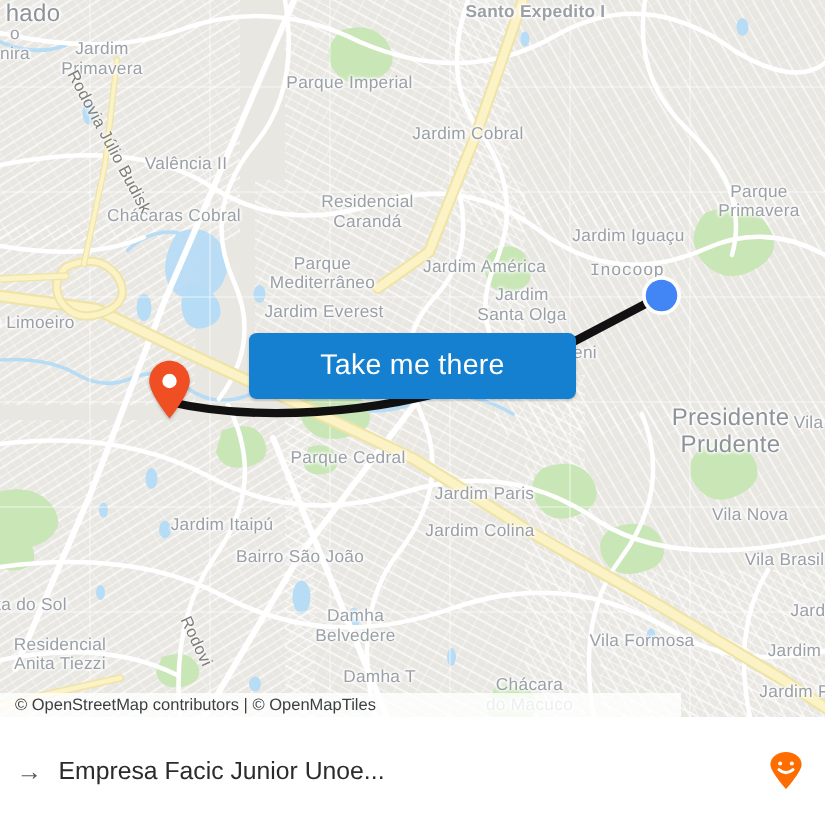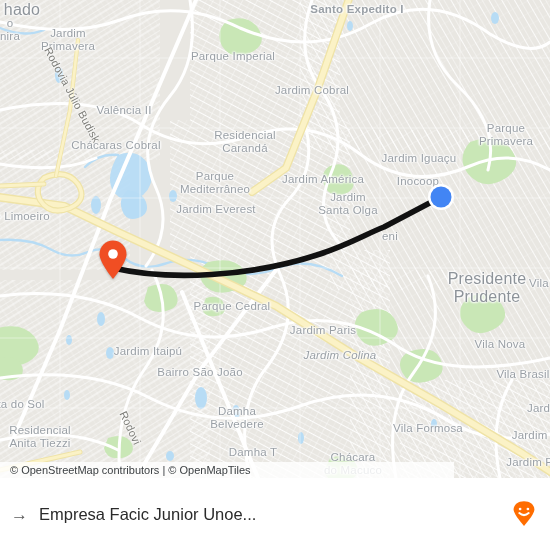--- a/index.html
+++ b/index.html
@@ -225,33 +225,33 @@
         <div class="lbl" style="left: 68px; top: 40px;">Jardim<br>Primavera</div>
         <div class="lbl" style="left: 233px; top: 56px;">Parque Imperial</div>
         <div class="lbl" style="left: 357px; top: 9px; font-weight: bold;">Santo Expedito I</div>
         <div class="lbl" style="left: 124px; top: 110px;">Valência II</div>
         <div class="lbl" style="left: 312px; top: 90px;">Jardim Cobral</div>
         <div class="lbl" style="left: 506px; top: 135px;">Parque<br>Primavera</div>
         <div class="lbl" style="left: 116px; top: 145px;">Chácaras Cobral</div>
         <div class="lbl" style="left: 245px; top: 142px;">Residencial<br>Carandá</div>
         <div class="lbl" style="left: 323px; top: 167px; margin-top: 12px;">Jardim América</div>
         <div class="lbl" style="left: 419px; top: 158px;">Jardim Iguaçu</div>
-        <div class="lbl" style="left: 418px; top: 181px;">Inocoop</div>
+        <div class="lbl" style="left: 418px; top: 181px; font-family: Liberation Mono, monospace;">Inocoop</div>
         <div class="lbl" style="left: 215px; top: 183px;">Parque<br>Mediterrâneo</div>
         <div class="lbl" style="left: 216px; top: 209px;">Jardim Everest</div>
         <div class="lbl" style="left: 348px; top: 204px;">Jardim<br>Santa Olga</div>
         <div class="lbl" style="left: 22px; top: 216px;">o Limoeiro</div>
         <div class="lbl" style="left: 390px; top: 236px;">eni</div>
         <div class="lbl big" style="left: 487px; top: 288px;">Presidente<br>Prudente</div>
         <div class="lbl" style="left: 539px; top: 283px;">Vila</div>
         <div class="lbl" style="left: 232px; top: 306px;">Parque Cedral</div>
         <div class="lbl" style="left: 323px; top: 330px;">Jardim Paris</div>
         <div class="lbl" style="left: 500px; top: 344px;">Vila Nova</div>
         <div class="lbl" style="left: 148px; top: 351px;">Jardim Itaipú</div>
-        <div class="lbl" style="left: 340px; top: 355px; font-style: italic;">Jardim Colina</div>
+        <div class="lbl" style="left: 320px; top: 355px;">Jardim Colina</div>
         <div class="lbl" style="left: 523px; top: 374px;">Vila Brasil</div>
         <div class="lbl" style="left: 200px; top: 372px;">Bairro São João</div>
         <div class="lbl" style="left: 21px; top: 404px;">ta do Sol</div>
         <div class="lbl" style="left: 237px; top: 418px;">Damha<br>Belvedere</div>
         <div class="lbl" style="left: 540px; top: 408px;">Jardi</div>
         <div class="lbl" style="left: 428px; top: 428px;">Vila Formosa</div>
         <div class="lbl" style="left: 40px; top: 437px;">Residencial<br>Anita Tiezzi</div>
         <div class="lbl" style="left: 533px; top: 435px;">Jardim I</div>
         <div class="lbl" style="left: 253px; top: 452px;">Damha T</div>
         <div class="lbl" style="left: 353px; top: 464px;">Chácara<br>do Macuco</div>
@@ -265,20 +265,21 @@
     <svg class="pin" viewBox="0 0 30 40">
       <path d="M15 39 C15 39 28.5 22.5 28.5 14.2 C28.5 6.4 22.4 0.5 15 0.5 C7.6 0.5 1.5 6.4 1.5 14.2 C1.5 22.5 15 39 15 39 Z" fill="#f04e23"></path>
       <circle cx="15" cy="14" r="4.8" fill="#ffffff"></circle>
     </svg>
 
     <svg class="dest-dot" viewBox="0 0 30 30">
       <circle cx="15" cy="15" r="13" fill="#ffffff"></circle>
       <circle cx="15" cy="15" r="10.5" fill="#4285f4"></circle>
     </svg>
 
+    <button class="take-btn">Take me there</button>
 
     <div class="attrib">© OpenStreetMap contributors | © OpenMapTiles</div>
   </div>
 
   <div class="footer">
     <span class="f-arrow">→</span>
     <span class="f-to">Empresa Facic Junior Unoe...</span>
 
     <div class="moovit">
       <svg width="26" height="26" viewBox="0 0 26 26">

